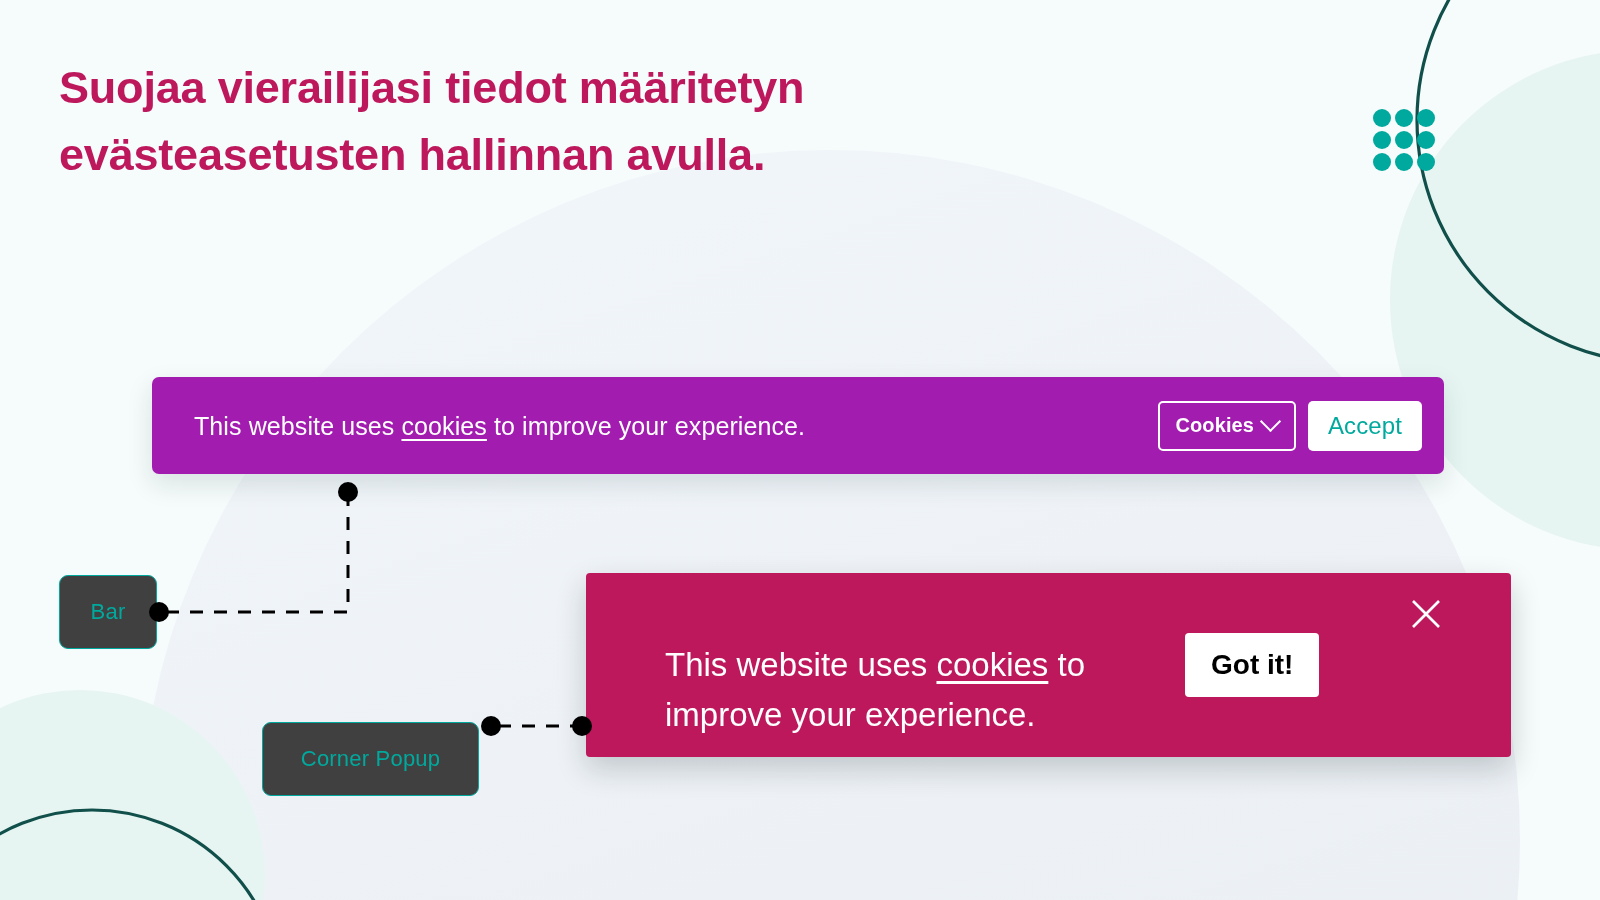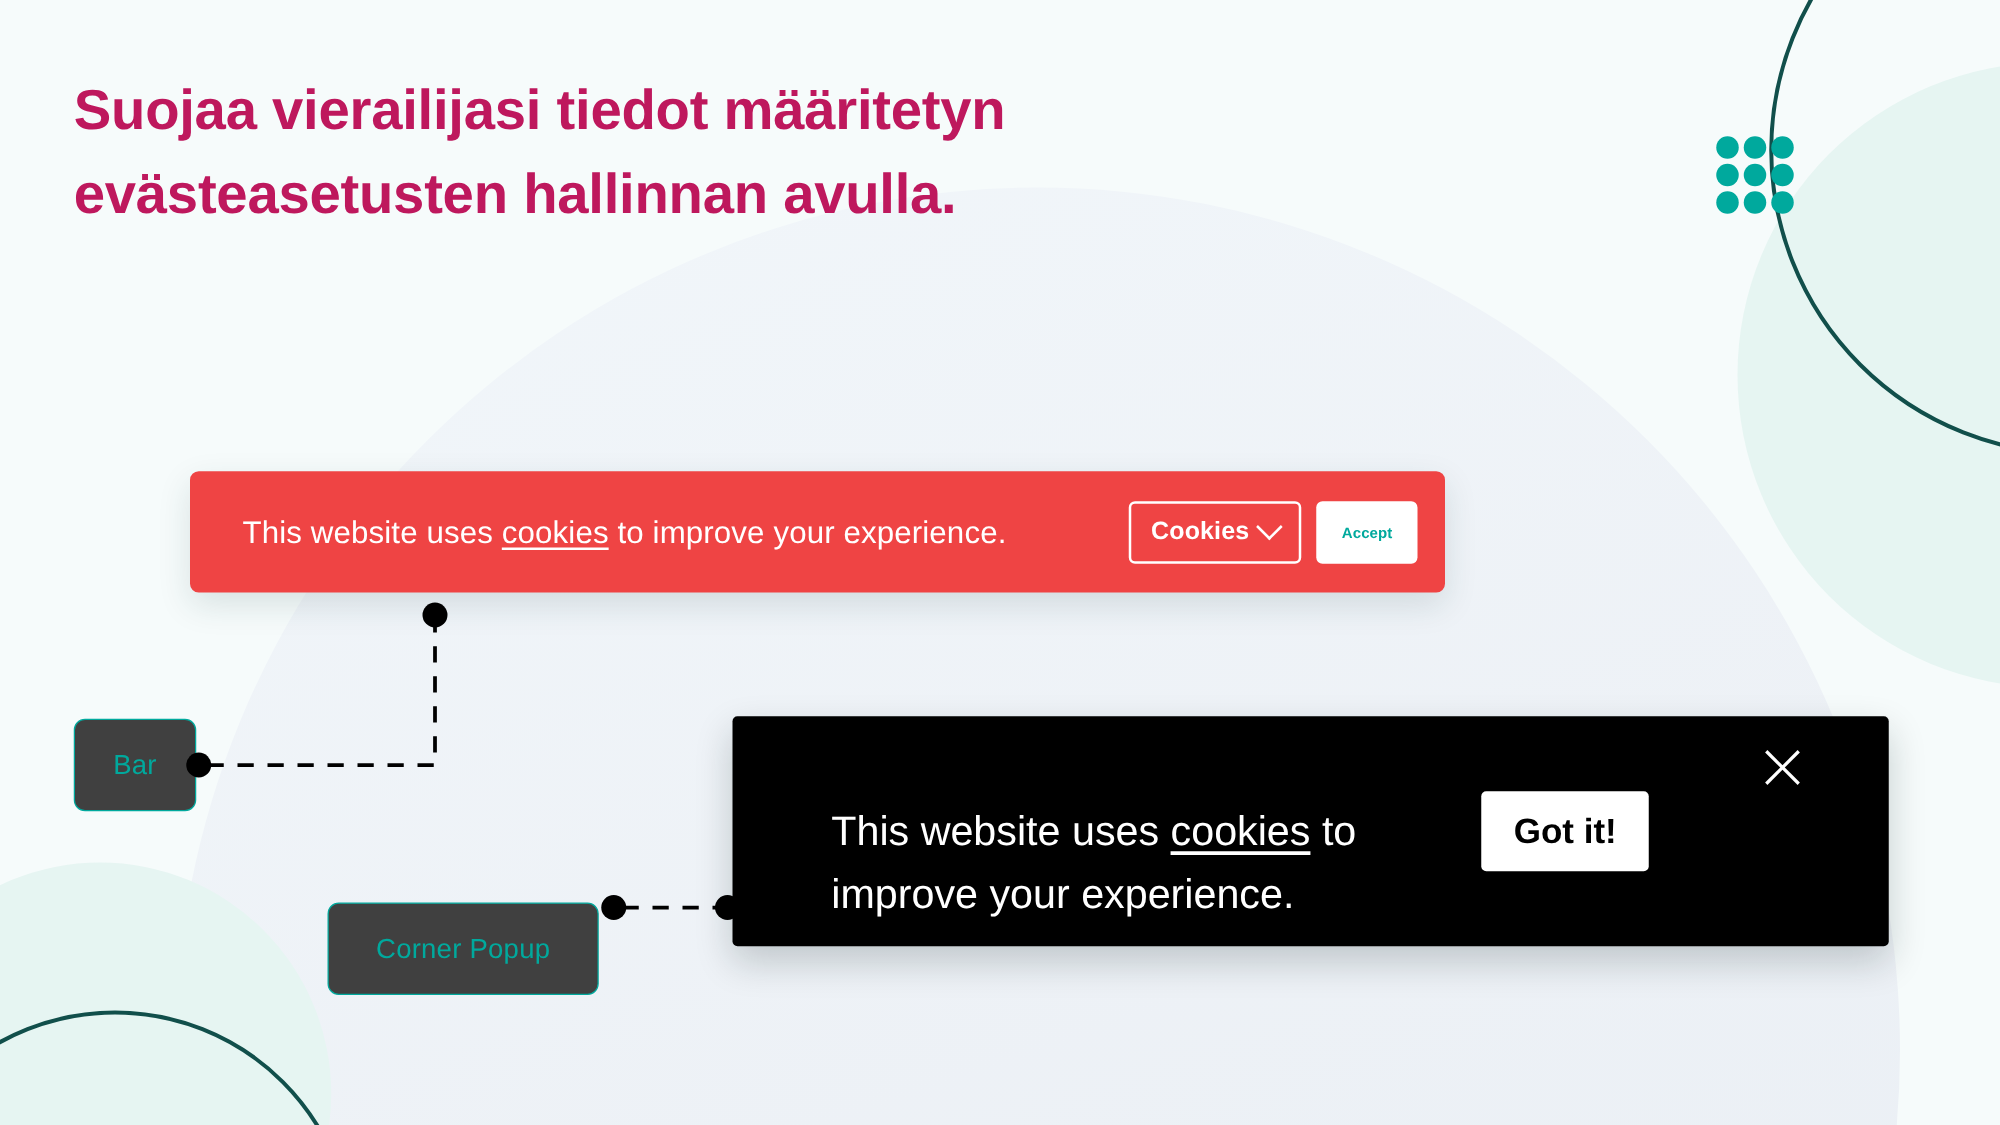--- a/index.html
+++ b/index.html
@@ -36,23 +36,23 @@
     letter-spacing: -0.2px;
     color: #be185d;
     white-space: pre-line;
   }
 
   
   .cookie-bar {
     position: absolute;
     left: 152px;
     top: 377px;
-    width: 1004px;
+    width: 1292px;
     height: 97px;
-    background: #ef4444;
+    background: #a21caf;
     border-radius: 7px;
     box-shadow: 0 10px 26px rgba(20,60,60,0.13);
     display: flex;
     align-items: center;
     box-sizing: border-box;
     padding: 0 22px 0 42px;
     gap: 25px;
   }
   .cookie-bar-text {
     flex: 1 1 auto;
@@ -96,37 +96,37 @@
     border-right: 2.6px solid #ffffff;
     border-bottom: 2.6px solid #ffffff;
     transform: translateY(-4px) rotate(45deg);
   }
   .btn-accept {
     border: none;
     border-radius: 5px;
     background: #ffffff;
     color: #00a99d;
     font-family: inherit;
-    font-size: 12px;
-    font-weight: 700;
+    font-size: 24px;
+    font-weight: 400;
     letter-spacing: 0.1px;
     height: 50px;
     padding: 0 20px;
     cursor: pointer;
     box-sizing: border-box;
   }
 
   
   .corner-popup {
     position: absolute;
     left: 586px;
     top: 573px;
     width: 925px;
     height: 184px;
-    background: #000000;
+    background: #be185d;
     border-radius: 4px;
     box-shadow: 0 12px 30px rgba(10,30,30,0.20);
     box-sizing: border-box;
     display: flex;
     align-items: center;
     padding: 0 34px 0 79px;
   }
   .popup-text {
     flex: 1 1 auto;
     color: #ffffff;

